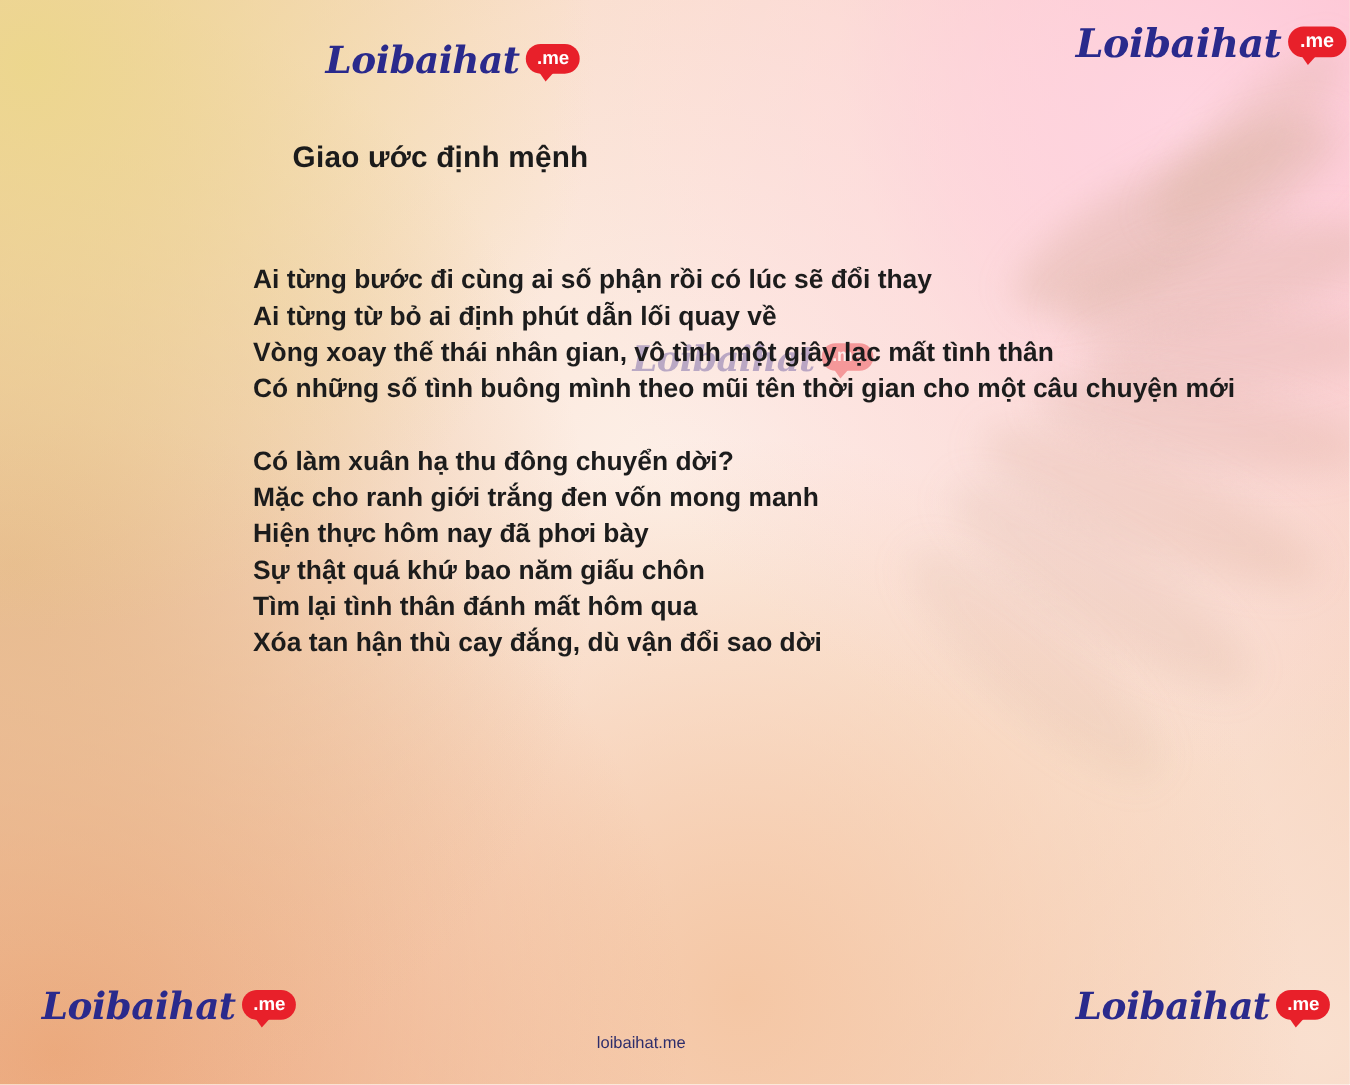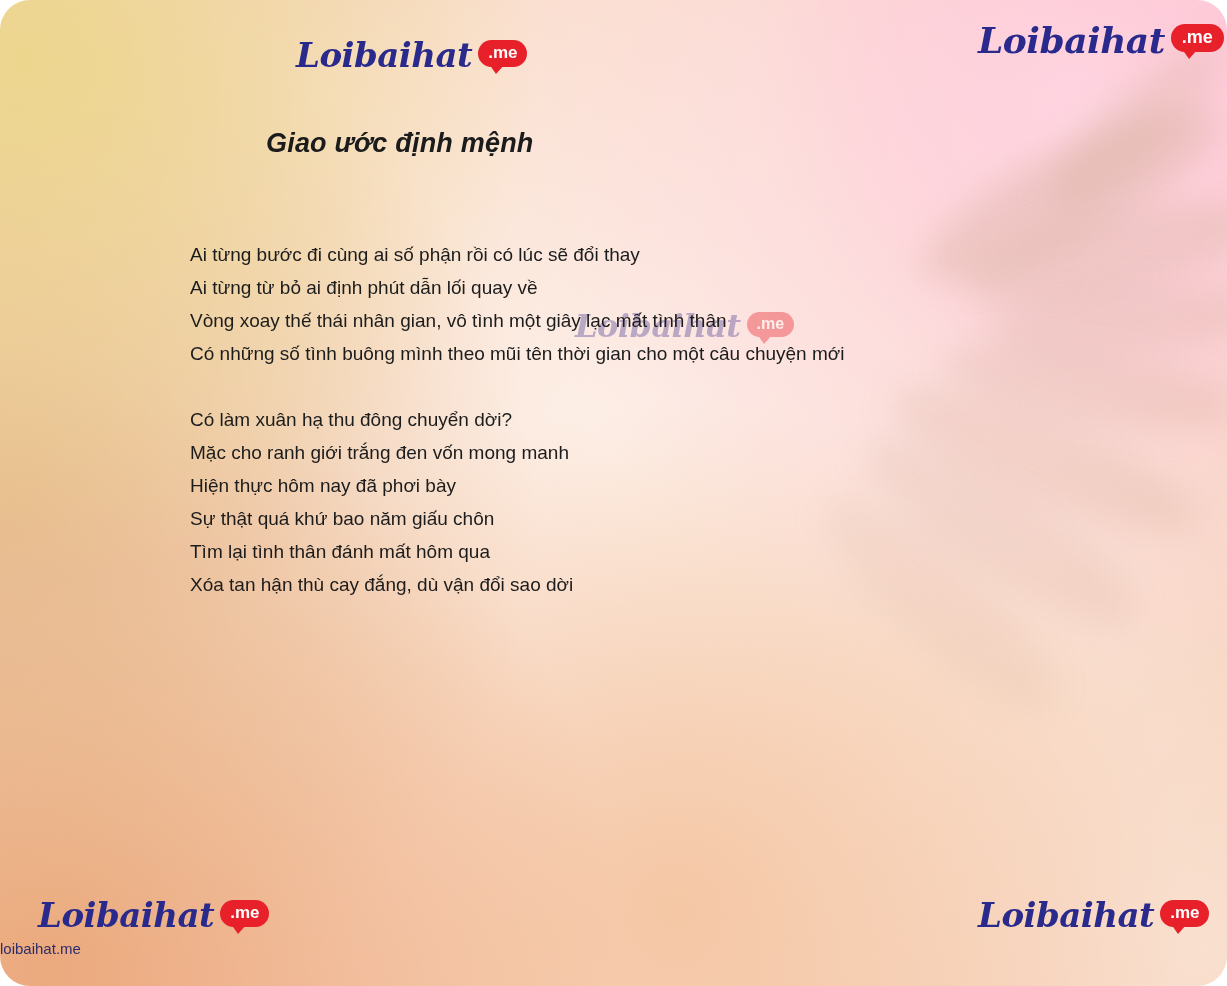--- a/index.html
+++ b/index.html
@@ -20,21 +20,20 @@
     overflow: hidden;
     background:
       radial-gradient(circle at 88% 12%, rgba(255, 214, 226, 0.95) 0%, rgba(255, 214, 226, 0) 42%),
       radial-gradient(circle at 97% 4%, rgba(255, 170, 200, 0.85) 0%, rgba(255, 170, 200, 0) 28%),
       radial-gradient(circle at 2% 6%, rgba(236, 215, 140, 0.95) 0%, rgba(236, 215, 140, 0) 34%),
       radial-gradient(circle at 1% 52%, rgba(230, 186, 140, 0.9) 0%, rgba(230, 186, 140, 0) 40%),
       radial-gradient(circle at 4% 97%, rgba(236, 165, 120, 0.95) 0%, rgba(236, 165, 120, 0) 38%),
       radial-gradient(circle at 55% 92%, rgba(244, 196, 160, 0.9) 0%, rgba(244, 196, 160, 0) 45%),
       radial-gradient(circle at 98% 96%, rgba(250, 226, 210, 0.9) 0%, rgba(250, 226, 210, 0) 35%),
       radial-gradient(circle at 50% 45%, rgba(253, 240, 232, 1) 0%, rgba(250, 224, 208, 1) 55%, rgba(243, 200, 176, 1) 100%);
-    border-radius: 30px;
   }
 
   
   .leaf-shadow {
     position: absolute;
     pointer-events: none;
     border-radius: 50%;
     background: rgba(206, 166, 140, 0.30);
     filter: blur(16px);
   }
@@ -112,46 +111,46 @@
 
   
   #song-title {
     position: absolute;
     left: 266px;
     top: 110px;
     font-size: 27px;
     font-weight: bold;
     color: #1b1b1b;
     letter-spacing: 0.2px;
-    font-style: italic;
   }
 
   #lyrics {
     position: absolute;
     left: 190px;
     top: 238px;
     width: 900px;
   }
   .lyric-line {
-    font-size: 19px;
-    font-weight: normal;
+    font-size: 24px;
+    font-weight: bold;
     color: #1c1c1c;
     line-height: 33px;
     white-space: pre;
+    margin-left: 40px;
   }
   .lyric-line.blank {
     height: 33px;
   }
 
   #site-footer {
     position: absolute;
     left: 0;
     top: 940px;
     width: 1166px;
-    text-align: left;
+    text-align: center;
     font-size: 15px;
     color: #2d2d6b;
     font-family: "Liberation Sans", sans-serif;
   }
 </style>
 </head>
 <body>
 
 <div id="page">
 

